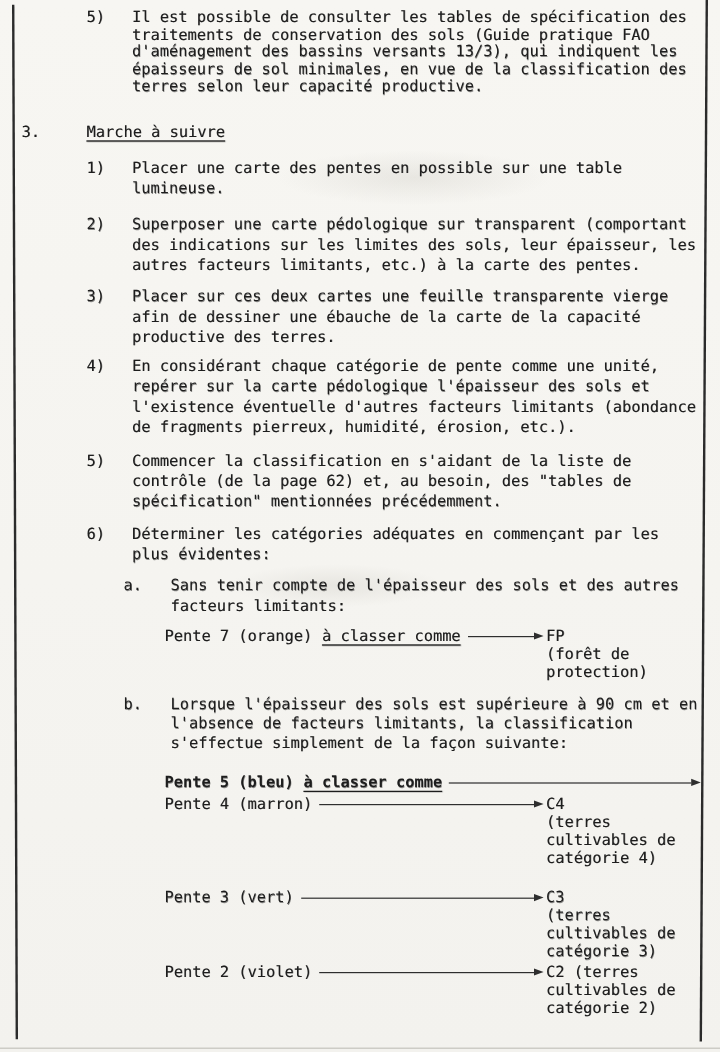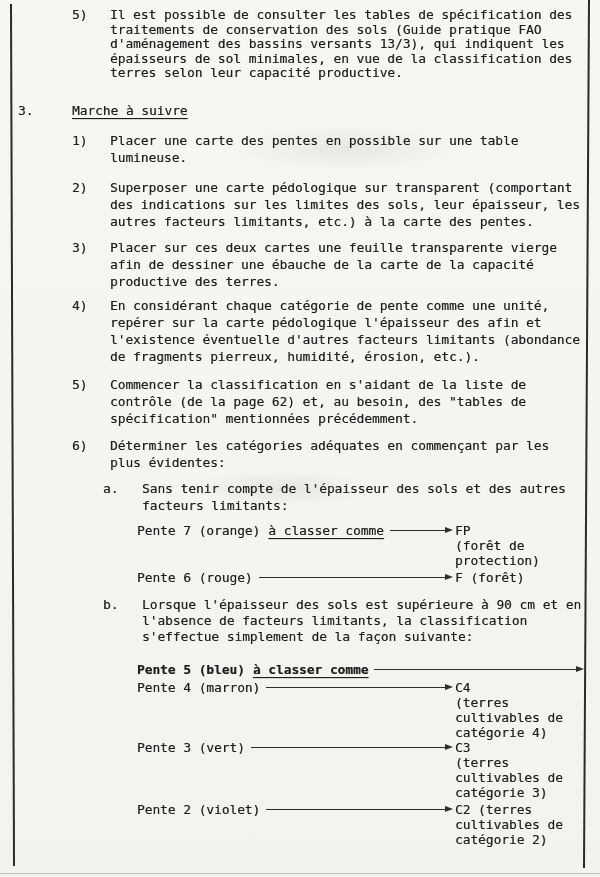--- a/index.html
+++ b/index.html
@@ -49,21 +49,21 @@
 
   
   .map{display:flex;align-items:flex-start;margin-left:137px;margin-right:14px;line-height:15px;}
   .map-label{flex:none;white-space:pre;}
   .map-link{flex:none;margin-left:8px;text-decoration:underline;text-underline-offset:3px;}
   .arrow{flex:1 1 auto;height:15px;display:flex;align-items:center;margin:0 2px 0 6px;min-width:20px;}
   .arrow .shaft{flex:1 1 auto;height:0;border-top:1.5px solid #2e2e2e;}
   .arrow .head{flex:none;width:0;height:0;border-left:8px solid #2e2e2e;border-top:3px solid transparent;border-bottom:3px solid transparent;}
   .map-result{flex:none;width:131px;white-space:pre-line;}
   .m-p7{margin-top:9px;} .m-p6{margin-top:2px;}
-  .m-p5{margin-top:17px;font-weight:bold;} .m-p4{margin-top:3px;} .m-p3{margin-top:0;} .m-p2{margin-top:2px;}
+  .m-p5{margin-top:17px;font-weight:bold;} .m-p4{margin-top:3px;} .m-p3{margin-top:18px;} .m-p2{margin-top:2px;}
 </style>
 </head>
 <body>
 
 <div class="page">
   <div class="vline vline-left"></div>
   <div class="vline vline-right"></div>
   <div class="hline-bottom"></div>
   <div class="smudge smudge-1"></div>
   <div class="smudge smudge-2"></div>
@@ -97,21 +97,21 @@
     </div>
     <div class="li step s3">
       <span class="num">3)</span>
       <span class="body">Placer sur ces deux cartes une feuille transparente vierge
 afin de dessiner une ébauche de la carte de la capacité
 productive des terres.</span>
     </div>
     <div class="li step s4">
       <span class="num">4)</span>
       <span class="body">En considérant chaque catégorie de pente comme une unité,
-repérer sur la carte pédologique l'épaisseur des afin et
+repérer sur la carte pédologique l'épaisseur des sols et
 l'existence éventuelle d'autres facteurs limitants (abondance
 de fragments pierreux, humidité, érosion, etc.).</span>
     </div>
     <div class="li step s5">
       <span class="num">5)</span>
       <span class="body">Commencer la classification en s'aidant de la liste de
 contrôle (de la page 62) et, au besoin, des "tables de
 spécification" mentionnées précédemment.</span>
     </div>
     <div class="li step s6">
@@ -129,28 +129,20 @@
     <div class="map m-p7">
       <span class="map-label">Pente 7 (orange)</span>
       <span class="map-link">à classer comme</span>
       <div class="arrow">
         <div class="shaft"></div>
         <div class="head"></div>
       </div>
       <span class="map-result">FP
 (forêt de
 protection)</span>
-    </div>
-    <div class="map m-p6">
-      <span class="map-label">Pente 6 (rouge)</span>
-      <div class="arrow">
-        <div class="shaft"></div>
-        <div class="head"></div>
-      </div>
-      <span class="map-result">F (forêt)</span>
     </div>
 
     <div class="li sub sub-b">
       <span class="num">b.</span>
       <span class="body">Lorsque l'épaisseur des sols est supérieure à 90 cm et en
 l'absence de facteurs limitants, la classification
 s'effectue simplement de la façon suivante:</span>
     </div>
 
     <div class="map m-p5">

